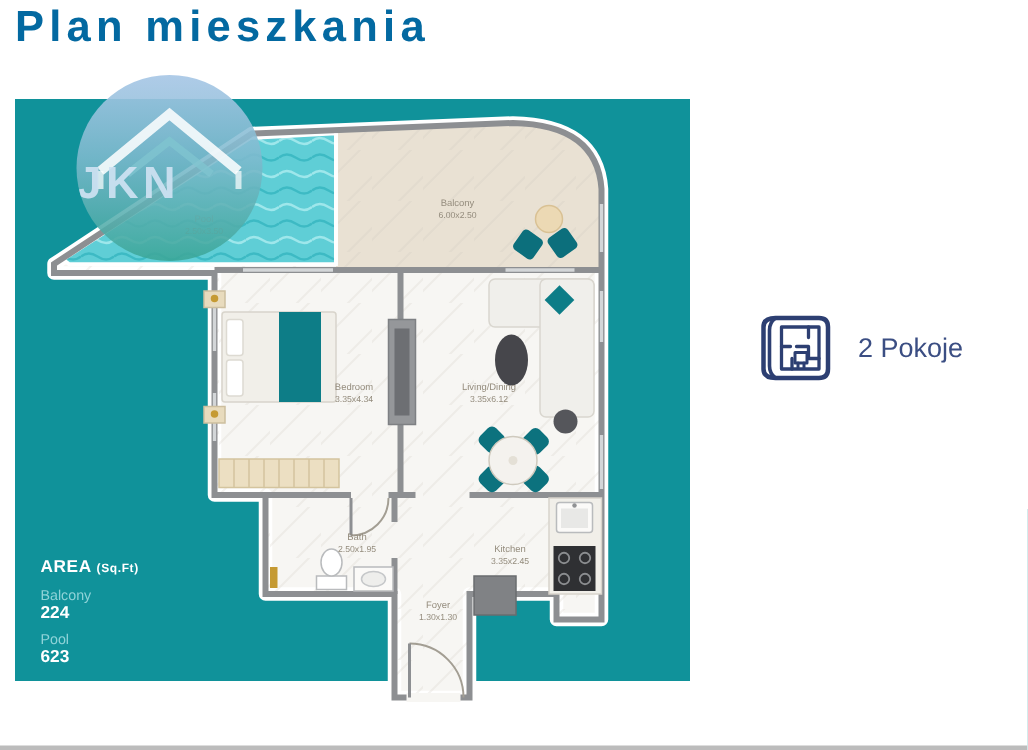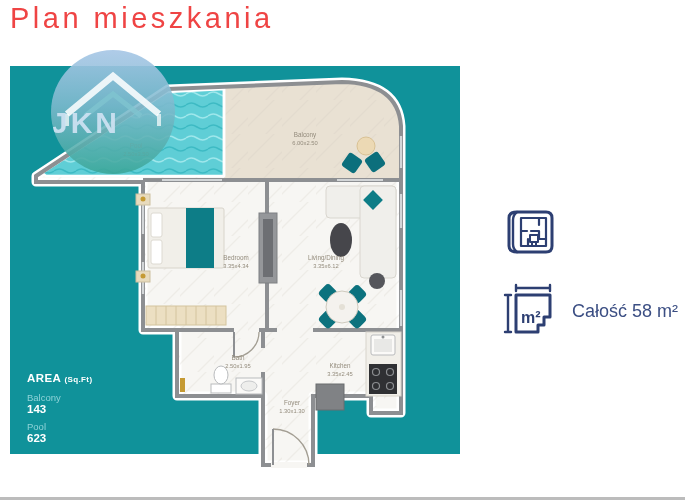--- a/index.html
+++ b/index.html
@@ -1,19 +1,19 @@
 <!DOCTYPE html>
 <html><head>
 <meta charset="utf-8">
 <style>
   html,body{margin:0;padding:0;background:#ffffff;}
   .page{position:relative;width:685px;height:500px;background:#ffffff;overflow:hidden;
         font-family:"Liberation Sans",sans-serif;}
-  .page-title{position:absolute;left:10px;top:2px;margin:0;font-size:29px;font-weight:400;
-        letter-spacing:3.5px;color:#ef4444;}
+  .page-title{position:absolute;left:10px;top:2px;margin:0;font-size:29px;font-weight:700;
+        letter-spacing:3.5px;color:#0369a1;}
   .plan-panel{position:absolute;left:10px;top:66px;width:450px;height:388px;background:#10929a;}
   .plan-svg{position:absolute;left:0;top:0;width:450px;height:424px;}
   .plan-svg text{font-family:"Liberation Sans",sans-serif;}
 
   
   .area-features{position:absolute;left:17px;top:306px;display:flex;gap:22px;color:#fff;}
   .blk-heading{font-size:11.5px;font-weight:700;color:#ffffff;letter-spacing:.4px;margin-bottom:9px;}
   .blk-heading .unit{font-size:8px;font-weight:700;}
   .ai{margin-bottom:7px;}
   .ai-label{font-size:9.5px;color:#8fd3d8;line-height:10px;}
@@ -164,21 +164,21 @@
     </svg>
 
     <div class="area-features">
       <div>
         <div class="blk-heading">
           <span>AREA</span>
           <span class="unit">(Sq.Ft)</span>
         </div>
         <div class="ai">
           <div class="ai-label">Balcony</div>
-          <div class="ai-value">143</div>
+          <div class="ai-value">224</div>
         </div>
         <div class="ai">
           <div class="ai-label">Pool</div>
           <div class="ai-value">623</div>
         </div>
       </div>
     </div>
   </div>
 
   <div class="watermark">
@@ -195,28 +195,18 @@
       <svg width="58" height="58" viewBox="0 0 58 58">
         <g fill="none" stroke="#2d3f72" stroke-width="3" stroke-linejoin="round" stroke-linecap="round">
           <path d="M16 9 H45 Q51 9 51 15 V43 Q51 49 45 49 H16 Q8 49 8 43 V15 Q8 9 16 9 Z"></path>
           <path d="M16 9 Q12 12 12 17 V41 Q12 46 16 49" stroke-width="2.4"></path>
           <path d="M20 15 H45 V43 H20 Z" stroke-width="2.2"></path>
           <path d="M20 28 H26 M30 28 H38 M38 15 V22 M38 28 V36 M38 36 H45 M27 36 V43" stroke-width="2.2"></path>
           <rect x="29" y="32" width="8" height="7" stroke-width="2"></rect>
           <path d="M31 39 V42 M35 39 V42" stroke-width="2"></path>
         </g>
       </svg>
-    </div>
-    <div class="fact-row">
-      <svg width="58" height="58" viewBox="0 0 58 58">
-        <g fill="none" stroke="#2d3f72" stroke-linejoin="round" stroke-linecap="round">
-          <path d="M15 6 H49 M15 3 V9 M49 3 V9" stroke-width="2.4"></path>
-          <path d="M7 13 V50 M4 13 H10 M4 50 H10" stroke-width="2.4"></path>
-          <path d="M15 13 H49 V35 H43 V43 H37 V50 H15 Z" stroke-width="3"></path>
-        </g>
-        <text x="20" y="41" font-size="16" font-weight="bold" fill="#2d3f72">m²</text>
-      </svg>
-      <span class="fact-label">Całość 58 m²</span>
+      <span class="fact-label">2 Pokoje</span>
     </div>
   </div>
 
   <div class="bottom-edge"></div>
 </div>
 
 </body></html>

